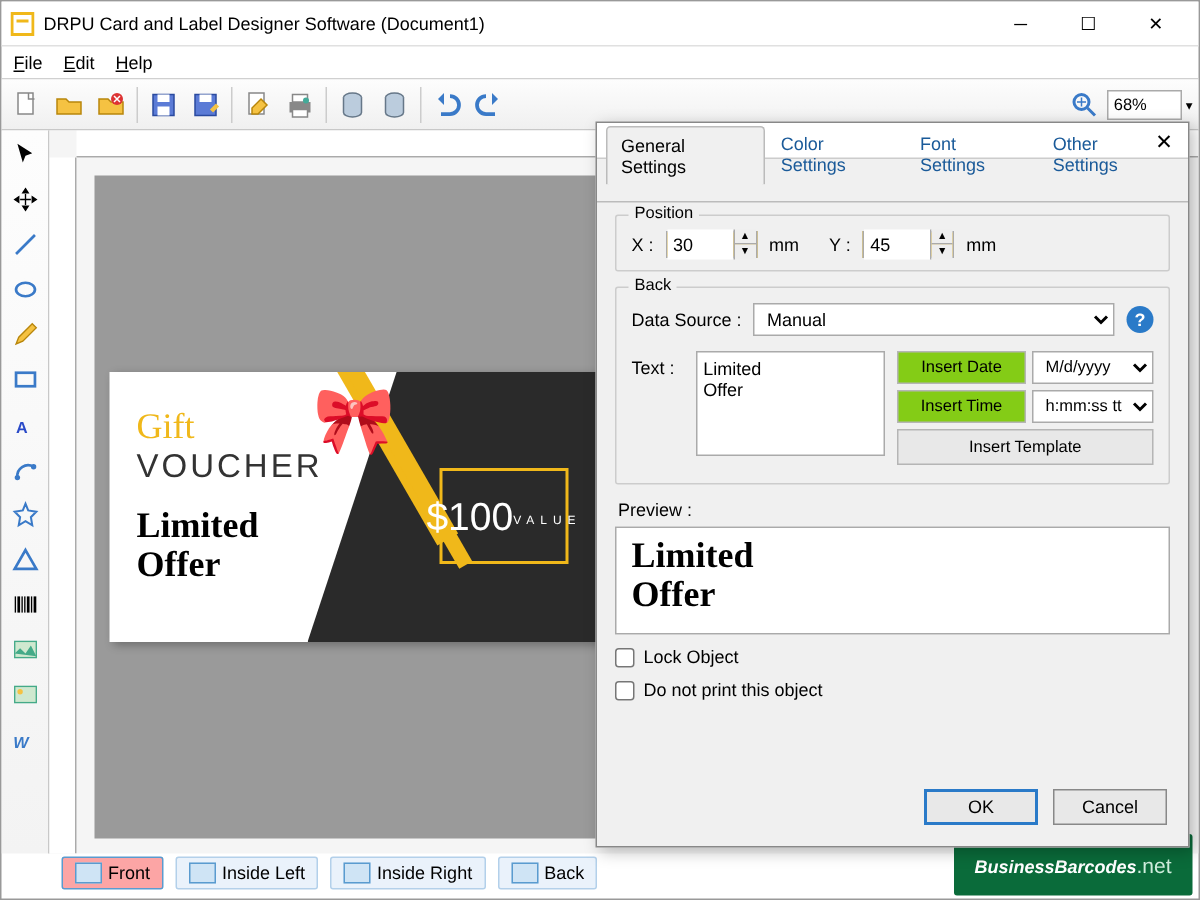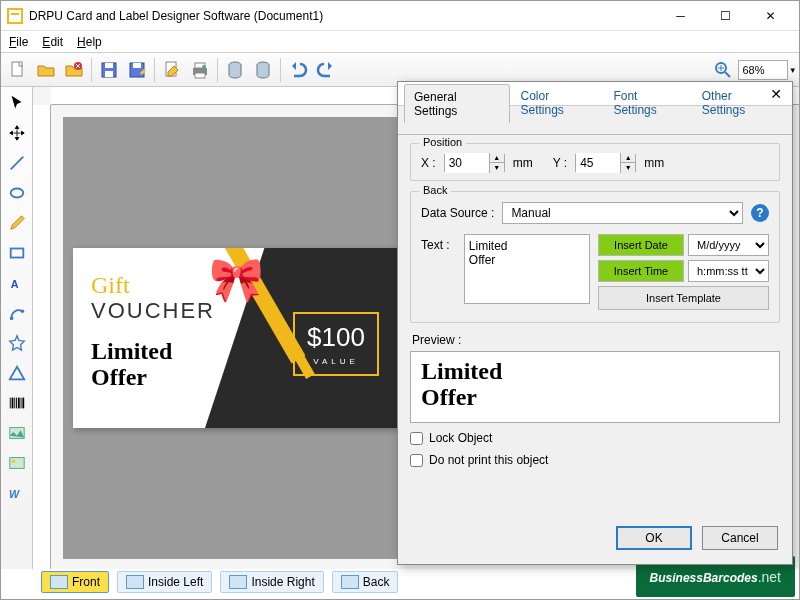--- a/index.html
+++ b/index.html
@@ -26,26 +26,26 @@
 .rulerV{width:18px;background:#fff;border-right:1px solid #aaa;position:absolute;top:18px;bottom:0;left:0}
 .canvaswrap{position:absolute;top:30px;left:30px;right:10px;bottom:10px;background:#9a9a9a;display:flex;align-items:center;justify-content:flex-start;padding-left:10px}
 .card{width:330px;height:180px;background:#fff;position:relative;box-shadow:2px 2px 6px rgba(0,0,0,.3);overflow:hidden}
 .card .dark{position:absolute;right:0;top:0;bottom:0;width:60%;background:#2a2a2a;clip-path:polygon(30% 0,100% 0,100% 100%,0 100%)}
 .card .ystripe1{position:absolute;width:170px;height:16px;background:#f0b81a;transform:rotate(60deg);left:98px;top:30px}
 .card .ystripe2{position:absolute;width:170px;height:10px;background:#f0b81a;transform:rotate(60deg);left:110px;top:50px}
 .card .gift{position:absolute;left:18px;top:24px;font-family:"Brush Script MT",cursive;font-size:24px;color:#f0b81a}
 .card .voucher{position:absolute;left:18px;top:50px;font-size:22px;font-weight:400;letter-spacing:2px;color:#333}
 .card .limited{position:absolute;left:18px;top:90px;font-size:24px;font-weight:700;line-height:1.1;color:#000;font-family:"Times New Roman",serif}
 .card .bow{position:absolute;left:136px;top:6px;color:#f0b81a;font-size:44px}
-.card .pricebox{position:absolute;right:24px;top:64px;width:86px;height:64px;border:2px solid #f0b81a;display:flex;flex-direction:column;align-items:center;justify-content:center}
+.card .pricebox{position:absolute;right:24px;top:64px;width:86px;height:64px;border:2px solid #f0b81a;display:flex;align-items:center;justify-content:center}
 .card .price{color:#fff;font-size:26px;font-weight:300}
 .card .value{color:#fff;font-size:8px;letter-spacing:4px;margin-top:4px}
 .pagetabs{position:absolute;left:40px;bottom:4px;height:26px;display:flex;align-items:center;gap:8px}
 .ptab{display:flex;align-items:center;gap:4px;padding:3px 8px;border:1px solid #b3d0ea;background:#eaf2fb;border-radius:2px}
-.ptab.active{background:#fde047;border-color:#5a9bcf}
+.ptab.active{background:#fca5a5;border-color:#5a9bcf}
 .ptab .picon{width:18px;height:14px;border:1px solid #5a9bcf;background:#cfe4f5}
 .watermark{position:absolute;right:4px;bottom:2px;background:#0a6b3a;color:#fff;font-style:italic;font-weight:700;padding:10px 14px;font-size:18px;border-radius:2px}
 .watermark .net{color:#cfeedd;font-style:normal;font-weight:400;font-size:14px}
 
 .dialog{position:absolute;left:396px;top:80px;width:396px;height:484px;background:#f0f0f0;border:1px solid #888;box-shadow:3px 3px 10px rgba(0,0,0,.25)}
 .dlgtitle{height:24px;background:#fff;display:flex;align-items:center;padding:0 6px;border-bottom:1px solid #ccc}
 .dlgtitle .dicon{width:14px;height:14px;margin-right:5px}
 .dlgtitle .dtxt{flex:1;font-size:12px}
 .dlgtitle .dclose{width:20px;text-align:center;font-size:14px}
 .tabs{height:28px;display:flex;align-items:flex-end;padding:12px 6px;background:#f0f0f0}

